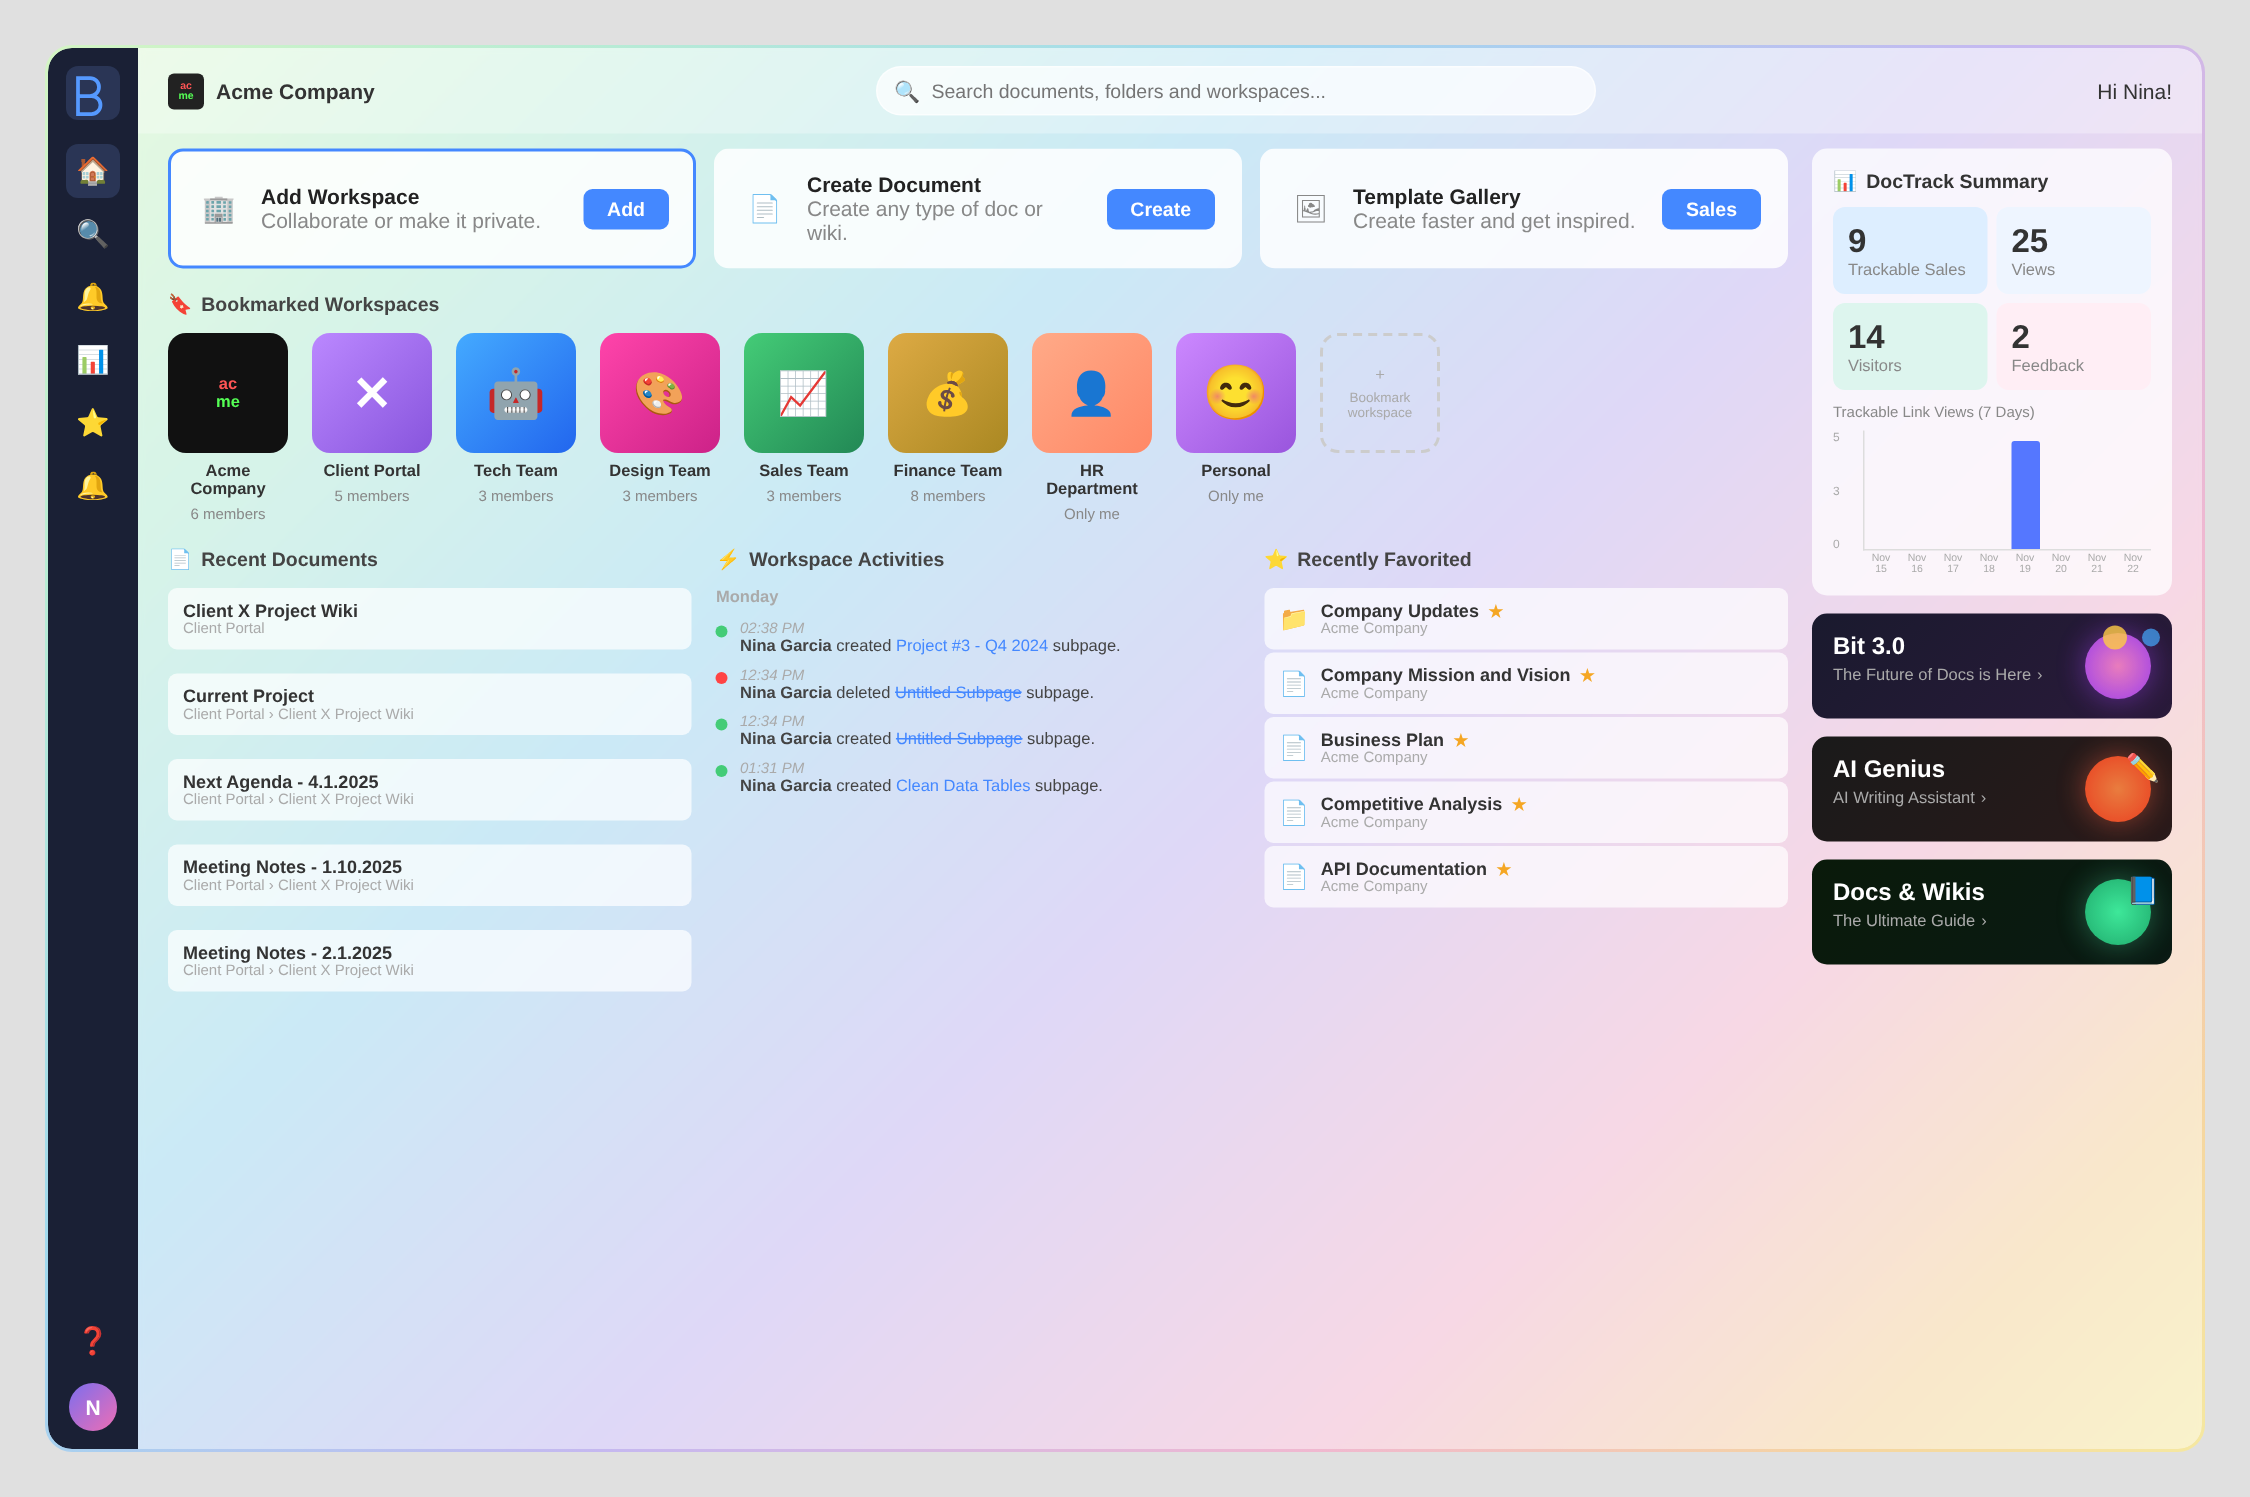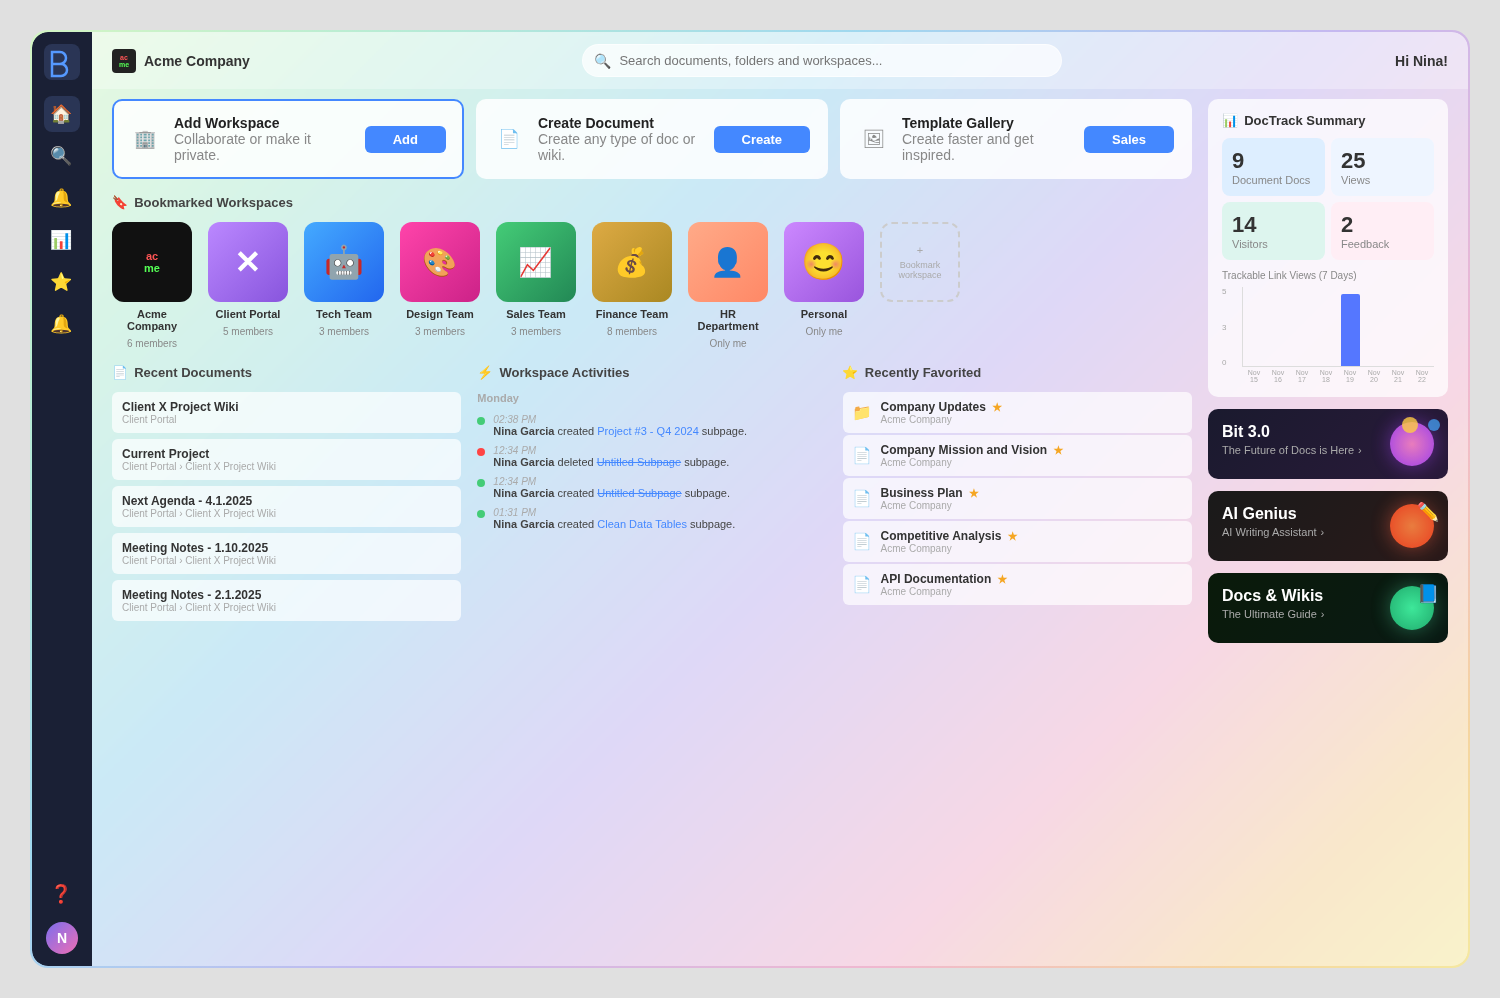--- a/index.html
+++ b/index.html
@@ -124,21 +124,21 @@
     .search-icon-pos {
       position: absolute;
       left: 12px;
       top: 50%;
       transform: translateY(-50%);
       color: #aaa;
       font-size: 14px;
     }
     .greeting {
       font-size: 14px;
-      font-weight: 700;
+      font-weight: 400;
       color: #333;
       white-space: nowrap;
     }
     
     .content {
       flex: 1;
       overflow-y: auto;
       padding: 10px 20px 10px 20px;
       display: flex;
       gap: 16px;
@@ -179,21 +179,21 @@
     .action-card-title {
       font-size: 14px;
       font-weight: 600;
       color: #222;
     }
     .action-card-subtitle {
       font-size: 14px;
       color: #888;
     }
     .action-btn {
-      padding: 6px 28px;
+      padding: 6px 16px;
       border-radius: 6px;
       border: none;
       background: #4488ff;
       color: white;
       font-size: 13px;
       font-weight: 600;
       cursor: pointer;
     }
     
     .section-title {
@@ -255,21 +255,21 @@
       gap: 4px;
     }
     
     .bottom-sections {
       display: flex;
       gap: 16px;
     }
     .bottom-col {
       flex: 1;
     }
-    .doc-list { display: flex; flex-direction: column; gap: 6px; }
+    .doc-list { display: flex; flex-direction: column; gap: 16px; }
     .doc-item {
       background: rgba(255,255,255,0.7);
       border-radius: 6px;
       padding: 8px 10px;
       cursor: pointer;
     }
     .doc-item-title { font-size: 12px; font-weight: 600; color: #333; }
     .doc-item-path { font-size: 10px; color: #aaa; }
     
     .activity-list { display: flex; flex-direction: column; gap: 0; }
@@ -659,21 +659,21 @@
         <div class="right-panel">
 
           <div class="doctrack-card">
             <div class="doctrack-title">
               <span>📊</span>
               <span>DocTrack Summary</span>
             </div>
             <div class="stat-grid">
               <div class="stat-box blue">
                 <div class="stat-num">9</div>
-                <div class="stat-label">Document Docs</div>
+                <div class="stat-label">Trackable Sales</div>
               </div>
               <div class="stat-box light">
                 <div class="stat-num">25</div>
                 <div class="stat-label">Views</div>
               </div>
               <div class="stat-box green">
                 <div class="stat-num">14</div>
                 <div class="stat-label">Visitors</div>
               </div>
               <div class="stat-box pink">

